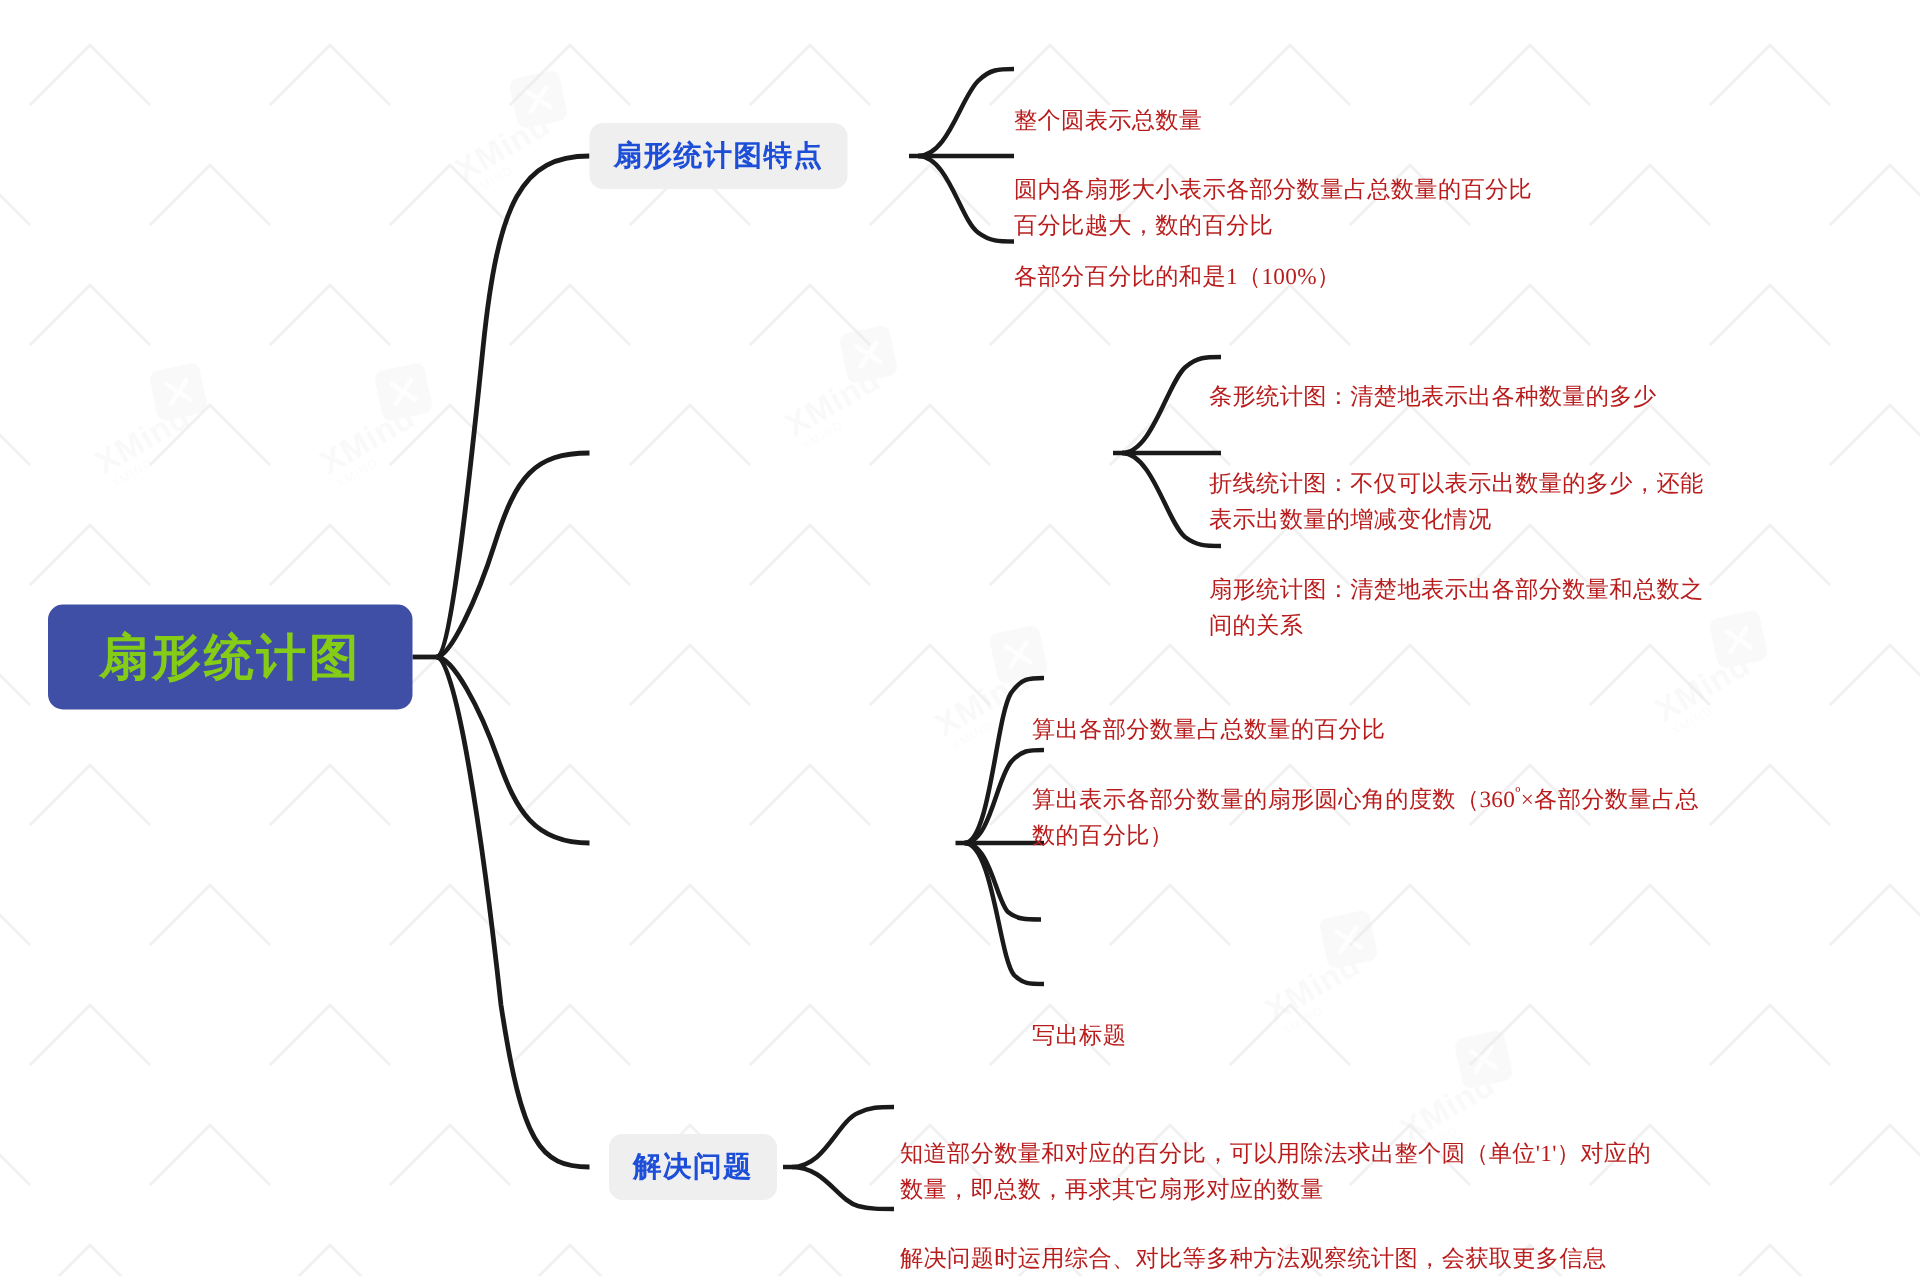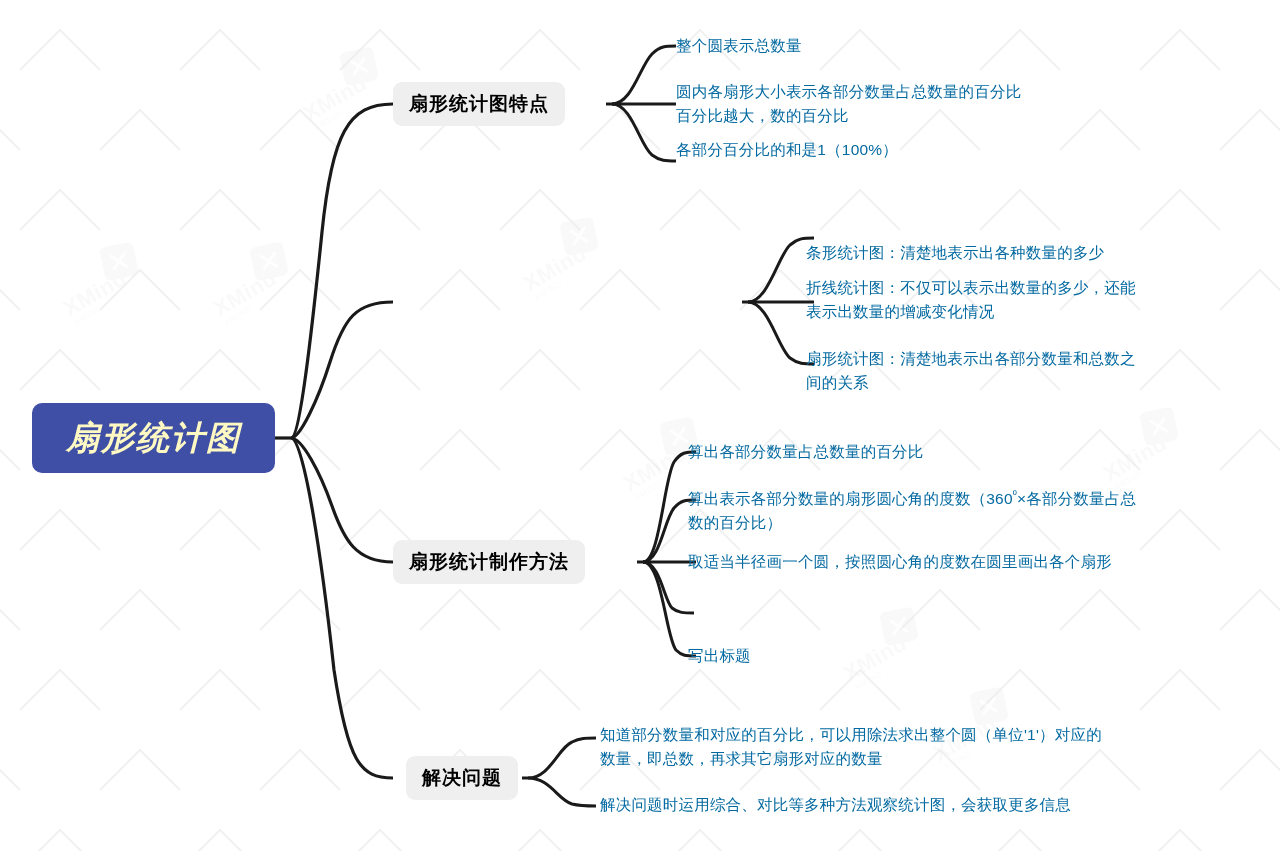--- a/index.html
+++ b/index.html
@@ -96,53 +96,53 @@
     top: 403px;
     width: 243px;
     height: 70px;
     background: #3f4fa6;
     border-radius: 10px;
     display: flex;
     align-items: center;
     justify-content: center;
   }
   #root-node .root-label {
-    color: #fef9c3;
+    color: #84cc16;
     font-size: 33px;
     font-weight: 700;
     letter-spacing: 2px;
     font-family: "Liberation Sans", "DejaVu Sans", sans-serif;
-    font-style: italic;
   }
 
   .branch-node {
     background: #efefef;
     border-radius: 9px;
     display: flex;
     align-items: center;
     justify-content: center;
     padding: 0 16px;
     height: 44px;
   }
   .branch-node .branch-label {
-    color: #000000;
+    color: #1d4ed8;
     font-size: 19px;
     font-weight: 700;
     letter-spacing: 1px;
     white-space: nowrap;
     font-family: "Liberation Sans", "DejaVu Sans", sans-serif;
   }
 
   .leaf-node {
-    color: #0369a1;
+    color: #b91c1c;
     font-size: 15.5px;
     line-height: 24px;
     letter-spacing: .2px;
     white-space: pre-line;
-    font-family: Liberation Sans, sans-serif;
+    font-family: Liberation Serif, serif;
+    margin-top: 35px;
   }
   .leaf-node.empty { min-width: 14px; min-height: 16px; }
   sup.deg { font-size: 11px; vertical-align: super; line-height: 0; }
 </style>
 </head>
 <body>
 
 <div id="canvas">
 
   <div id="watermark-pattern">
@@ -234,33 +234,29 @@
   </div>
 
   <div class="node branch-node" style="left:393px; top:82px;">
     <span class="branch-label">扇形统计图特点</span>
   </div>
   <div class="node leaf-node" style="left:676px; top:34px;">整个圆表示总数量</div>
   <div class="node leaf-node" style="left:676px; top:80px;">圆内各扇形大小表示各部分数量占总数量的百分比
 百分比越大，数的百分比</div>
   <div class="node leaf-node" style="left:676px; top:138px;">各部分百分比的和是1（100%）</div>
 
-  <div class="node leaf-node" style="left:806px; top:241px;">条形统计图：清楚地表示出各种数量的多少</div>
+  <div class="node leaf-node" style="left:806px; top:218px;">条形统计图：清楚地表示出各种数量的多少</div>
   <div class="node leaf-node" style="left:806px; top:276px;">折线统计图：不仅可以表示出数量的多少，还能
 表示出数量的增减变化情况</div>
   <div class="node leaf-node" style="left:806px; top:347px;">扇形统计图：清楚地表示出各部分数量和总数之
 间的关系</div>
 
-  <div class="node branch-node" style="left:393px; top:540px;">
-    <span class="branch-label">扇形统计制作方法</span>
-  </div>
   <div class="node leaf-node" style="left:688px; top:440px;">算出各部分数量占总数量的百分比</div>
   <div class="node leaf-node" style="left:688px; top:487px;"><span>算出表示各部分数量的扇形圆心角的度数（360</span><sup class="deg">º</sup><span>×各部分数量占总
 数的百分比）</span></div>
-  <div class="node leaf-node" style="left:688px; top:550px;">取适当半径画一个圆，按照圆心角的度数在圆里画出各个扇形</div>
   <div class="node leaf-node empty" style="left:688px; top:602px;"></div>
   <div class="node leaf-node" style="left:688px; top:644px;">写出标题</div>
 
   <div class="node branch-node" style="left:406px; top:756px;">
     <span class="branch-label">解决问题</span>
   </div>
   <div class="node leaf-node" style="left:600px; top:723px;">知道部分数量和对应的百分比，可以用除法求出整个圆（单位'1'）对应的
 数量，即总数，再求其它扇形对应的数量</div>
   <div class="node leaf-node" style="left:600px; top:793px;">解决问题时运用综合、对比等多种方法观察统计图，会获取更多信息</div>
 

